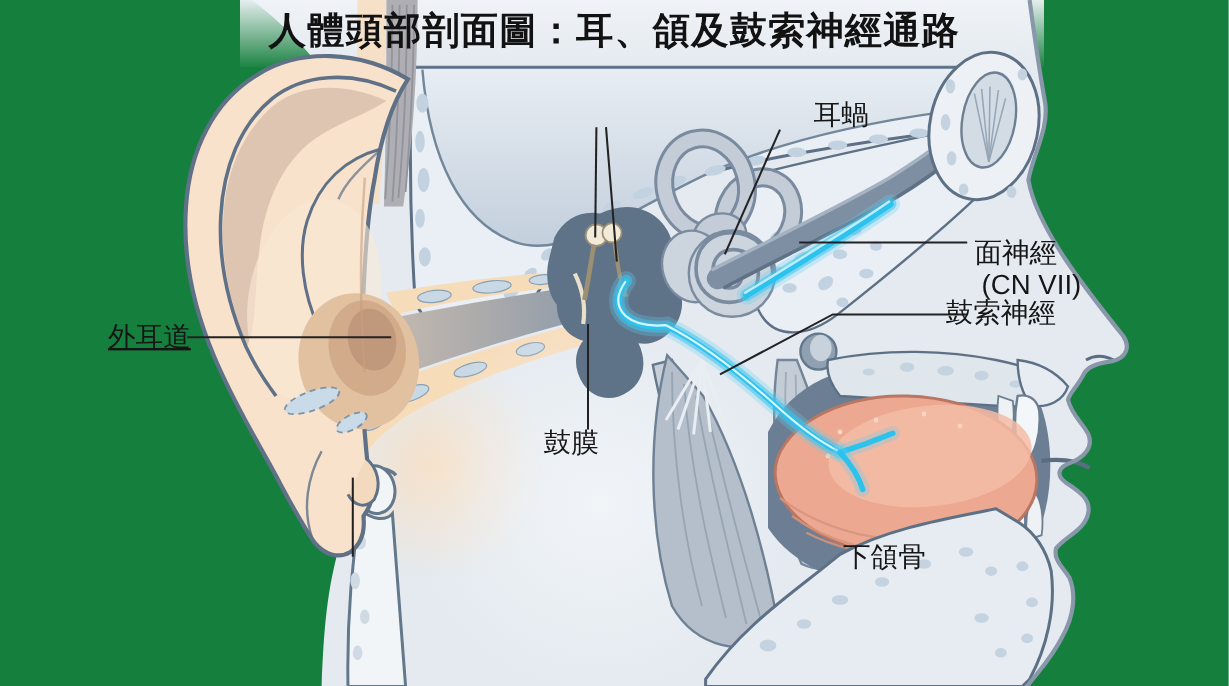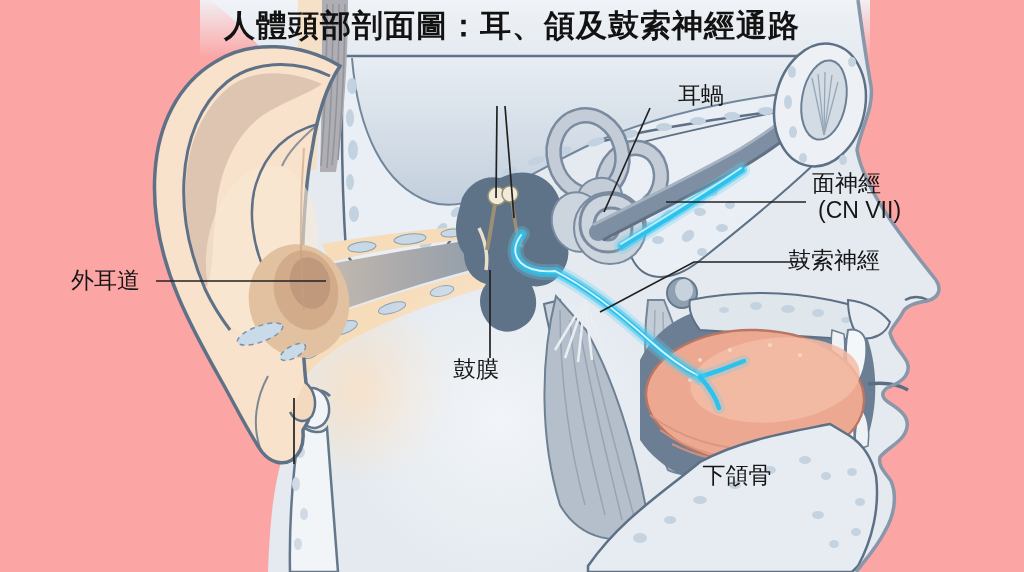--- a/index.html
+++ b/index.html
@@ -1,16 +1,16 @@
 <!DOCTYPE html>
 <html style="--c-highlight_nerve: #2cc2ee; --c-skin: #f8e2cb; --c-bone_peach: #f7dcba; --c-tongue: #eca891; --c-face_fill: #e4eaf0; --c-outline: #5d7086; --c-nerve_gray: #7e8fa3; --c-label_text: #161616;"><head>
 <meta charset="utf-8">
 <style>
   html,body{margin:0;padding:0;background:#fff;}
-  #stage{position:relative;width:1024px;height:572px;overflow:hidden;background:#fca5a5;
+  #stage{position:relative;width:1024px;height:572px;overflow:hidden;background:#15803d;
          font-family:"Liberation Sans","DejaVu Sans",sans-serif;}
   #stage svg{position:absolute;left:0;top:0;}
   .label{position:absolute;color:var(--c-label_text,#161616);font-size:23px;line-height:27px;
          font-weight:500;white-space:nowrap;}
   .label.center{text-align:center;}
   .label.right{text-align:right;}
   #title{position:absolute;left:0;top:6px;width:100%;text-align:center;font-size:31px;
          line-height:40px;font-weight:700;letter-spacing:1px;color:#121212;}
 </style>
 </head>
@@ -352,36 +352,36 @@
   </g>
 </svg>
 
 <div id="title">人體頭部剖面圖：耳、頜及鼓索神經通路</div>
 
 
 <div class="label center" style="left:656px;top:82px;width:90px;">
   <span>耳蝸</span>
 </div>
 
-<div class="label" style="left:812px;top:170px;">
+<div class="label" style="left:812px;top:197px;">
   <div>面神經</div>
   <div style="padding-left:6px;">(CN VII)</div>
 </div>
 
 <div class="label" style="left:788px;top:247px;">
   <div>鼓索神經</div>
 </div>
 
-<div class="label right" style="left:30px;top:267px;width:110px;">
+<div class="label right" style="left:49px;top:267px;width:110px;text-decoration:underline;">
   <span>外耳道</span>
 </div>
 
 <div class="label center" style="left:436px;top:356px;width:80px;">
   <span>鼓膜</span>
 </div>
 
 
 
-<div class="label center" style="left:678px;top:462px;width:118px;">
+<div class="label center" style="left:678px;top:451px;width:118px;">
   <span>下頜骨</span>
 </div>
 
 </div>
 
 </body></html>

